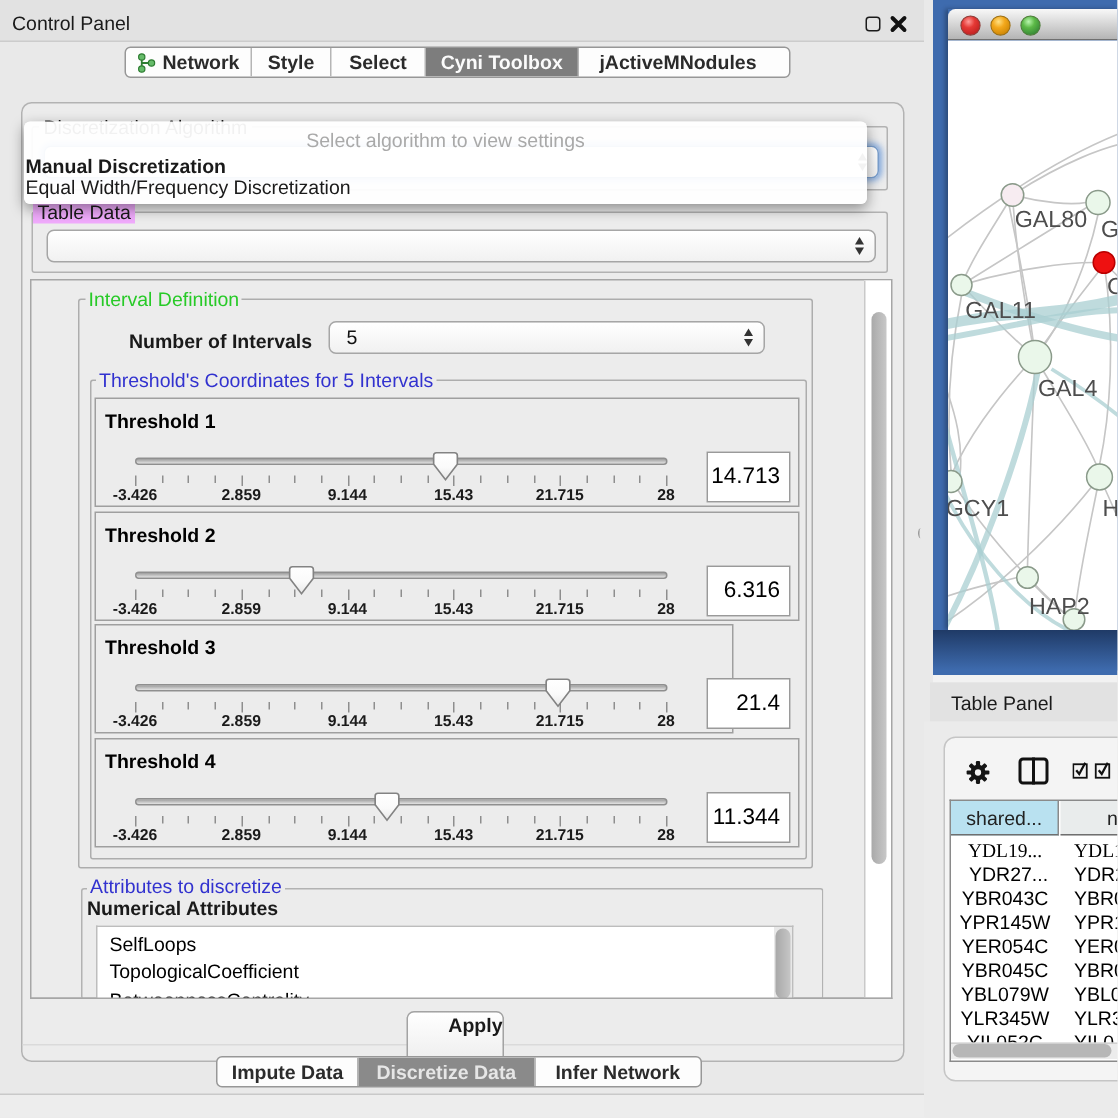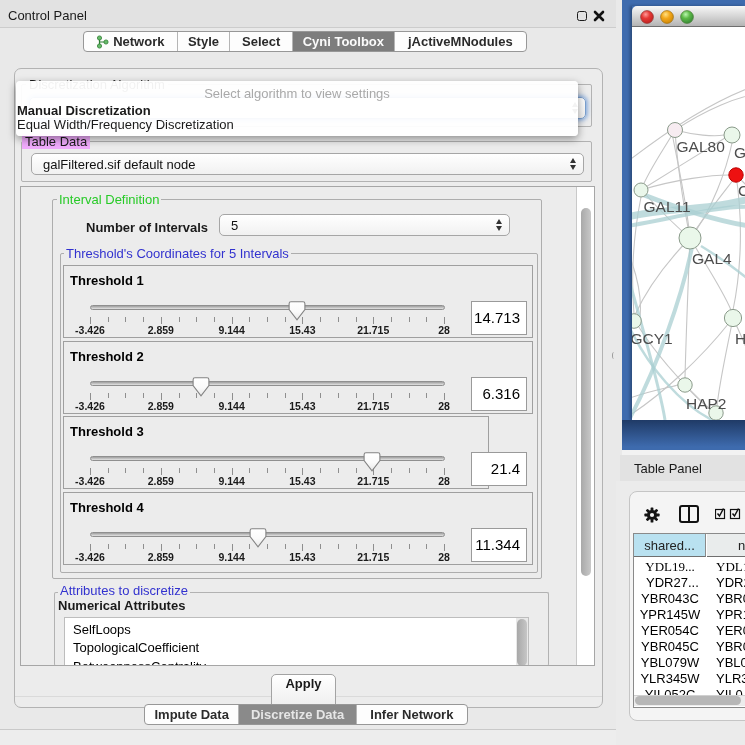--- a/index.html
+++ b/index.html
@@ -26,21 +26,21 @@
 <body>
 
 <div class="abs" style="left:0;top:0;width:616px;height:28px;background:#e2e2e2;border-bottom:1px solid #cccccc;"></div>
 <div class="abs t13" style="left:8px;top:8px;">Control Panel</div>
 <div class="abs" style="left:577px;top:11px;width:10px;height:10px;border:1.6px solid #1b1b1b;border-radius:2.5px;"></div>
 <svg class="abs" style="left:593px;top:10px;" width="12" height="12" viewBox="0 0 12 12">
     <path d="M2 2 L10 10 M10 2 L2 10" stroke="#111" stroke-width="2.6" stroke-linecap="round"></path>
   </svg>
 
 <div class="abs tabgroup" style="left:83px;top:31px;width:444px;height:21px;">
-  <div class="tab" style="width:94px;justify-content:center;"><svg width="13" height="14" viewBox="0 0 13 14" style="margin-right:4px;">
+  <div class="tab" style="width:84px;justify-content:center;"><svg width="13" height="14" viewBox="0 0 13 14" style="margin-right:4px;">
         <line x1="3.5" y1="3.5" x2="3.5" y2="10.5" stroke="#2e7d32" stroke-width="1.2"></line>
         <line x1="3.5" y1="7" x2="9.5" y2="7" stroke="#2e7d32" stroke-width="1.2"></line>
         <circle cx="3.5" cy="3" r="2.1" fill="#66bb6a" stroke="#2e7d32" stroke-width="0.8"></circle>
         <circle cx="3.5" cy="11" r="2.1" fill="#66bb6a" stroke="#2e7d32" stroke-width="0.8"></circle>
         <circle cx="10" cy="7" r="2.1" fill="#66bb6a" stroke="#2e7d32" stroke-width="0.8"></circle>
       </svg>Network</div>
   <div class="tab" style="width:53px;">Style</div>
   <div class="tab" style="width:63px;text-align:right;">Select</div>
   <div class="tab sel" style="width:102px;">Cyni Toolbox</div>
   <div class="tab" style="width:132px;">jActiveMNodules</div>
@@ -50,21 +50,20 @@
 
 <div class="group" style="left:21px;top:84px;width:571px;height:43px;"></div>
 <div class="abs t13" style="left:26px;top:77px;background:#ececec;padding:0 3px;">Discretization Algorithm</div>
 <div class="abs combo" style="left:29px;top:97px;width:557px;height:22px;border-color:#7a9fce;box-shadow:0 0 4px 1.5px rgba(95,145,215,0.75);">
   <div class="stepper"></div>
 </div>
 
 <div class="group" style="left:21px;top:141px;width:571px;height:41px;"></div>
 <div class="abs t13" style="left:22px;top:134px;background:#f0abfc;padding:0 3px;">Table Data</div>
 <div class="abs combo" style="left:31px;top:153px;width:553px;height:22px;">
-  <div class="txt">galFiltered.sif default node</div>
   <div class="stepper"></div>
 </div>
 
 <div class="abs" style="left:20px;top:186px;width:575px;height:480px;border:1px solid #a6a6a6;background:#ececec;"></div>
 
 <div class="abs" style="left:576px;top:187px;width:18px;height:478px;background:#ffffff;border-left:1px solid #c9c9c9;"></div>
 <div class="abs" style="left:581px;top:208px;width:10px;height:368px;background:linear-gradient(to right,#a9a9a9,#c8c8c8);border-radius:5px;"></div>
 
 <div class="abs" style="left:612px;top:352px;width:4px;height:7px;border-left:1.5px solid #9a9a9a;border-radius:50% 0 0 50%;"></div>
 
@@ -259,21 +258,21 @@
   <div style="position:absolute;left:8px;top:4px;font-size:13px;">SelfLoops</div>
   <div style="position:absolute;left:8px;top:22px;font-size:13px;">TopologicalCoefficient</div>
   <div style="position:absolute;left:8px;top:41px;font-size:13px;">BetweennessCentrality</div>
   <div style="position:absolute;right:0;top:0;width:12px;height:49px;background:#e8e8e8;"></div>
   <div style="position:absolute;right:1px;top:1px;width:10px;height:47px;background:linear-gradient(to right,#a8a8a8,#c6c6c6);border-radius:5px;"></div>
 </div>
 
 <div class="abs" style="left:20px;top:665px;width:575px;height:1px;background:#a6a6a6;"></div>
 <div class="abs" style="left:15px;top:696px;width:587px;height:1px;background:#dadada;"></div>
 
-<div class="abs" style="left:271px;top:674px;width:65px;height:36px;background:linear-gradient(#ffffff,#ededed);border:1px solid #a3a3a3;border-radius:5px;text-align:center;font-size:13px;font-weight:bold;line-height:18px;color:#1a1a1a;">Apply</div>
+<div class="abs" style="left:271px;top:674px;width:65px;height:36px;background:linear-gradient(#ffffff,#ededed);border:1px solid #a3a3a3;border-radius:5px;text-align:right;font-size:13px;font-weight:bold;line-height:18px;color:#1a1a1a;">Apply</div>
 
 <div class="abs tabgroup" style="left:144px;top:704px;width:324px;height:21px;">
   <div class="tab" style="width:95px;">Impute Data</div>
   <div class="tab sel" style="width:118px;background:#8a8a8a;color:#e6e6e6;">Discretize Data</div>
   <div class="tab" style="width:111px;">Infer Network</div>
 </div>
 
 <div class="abs" style="left:0;top:729px;width:617px;height:1px;background:#c9c9c9;"></div>
 <div class="abs" style="left:0;top:730px;width:617px;height:15px;background:#ededed;"></div>
 

